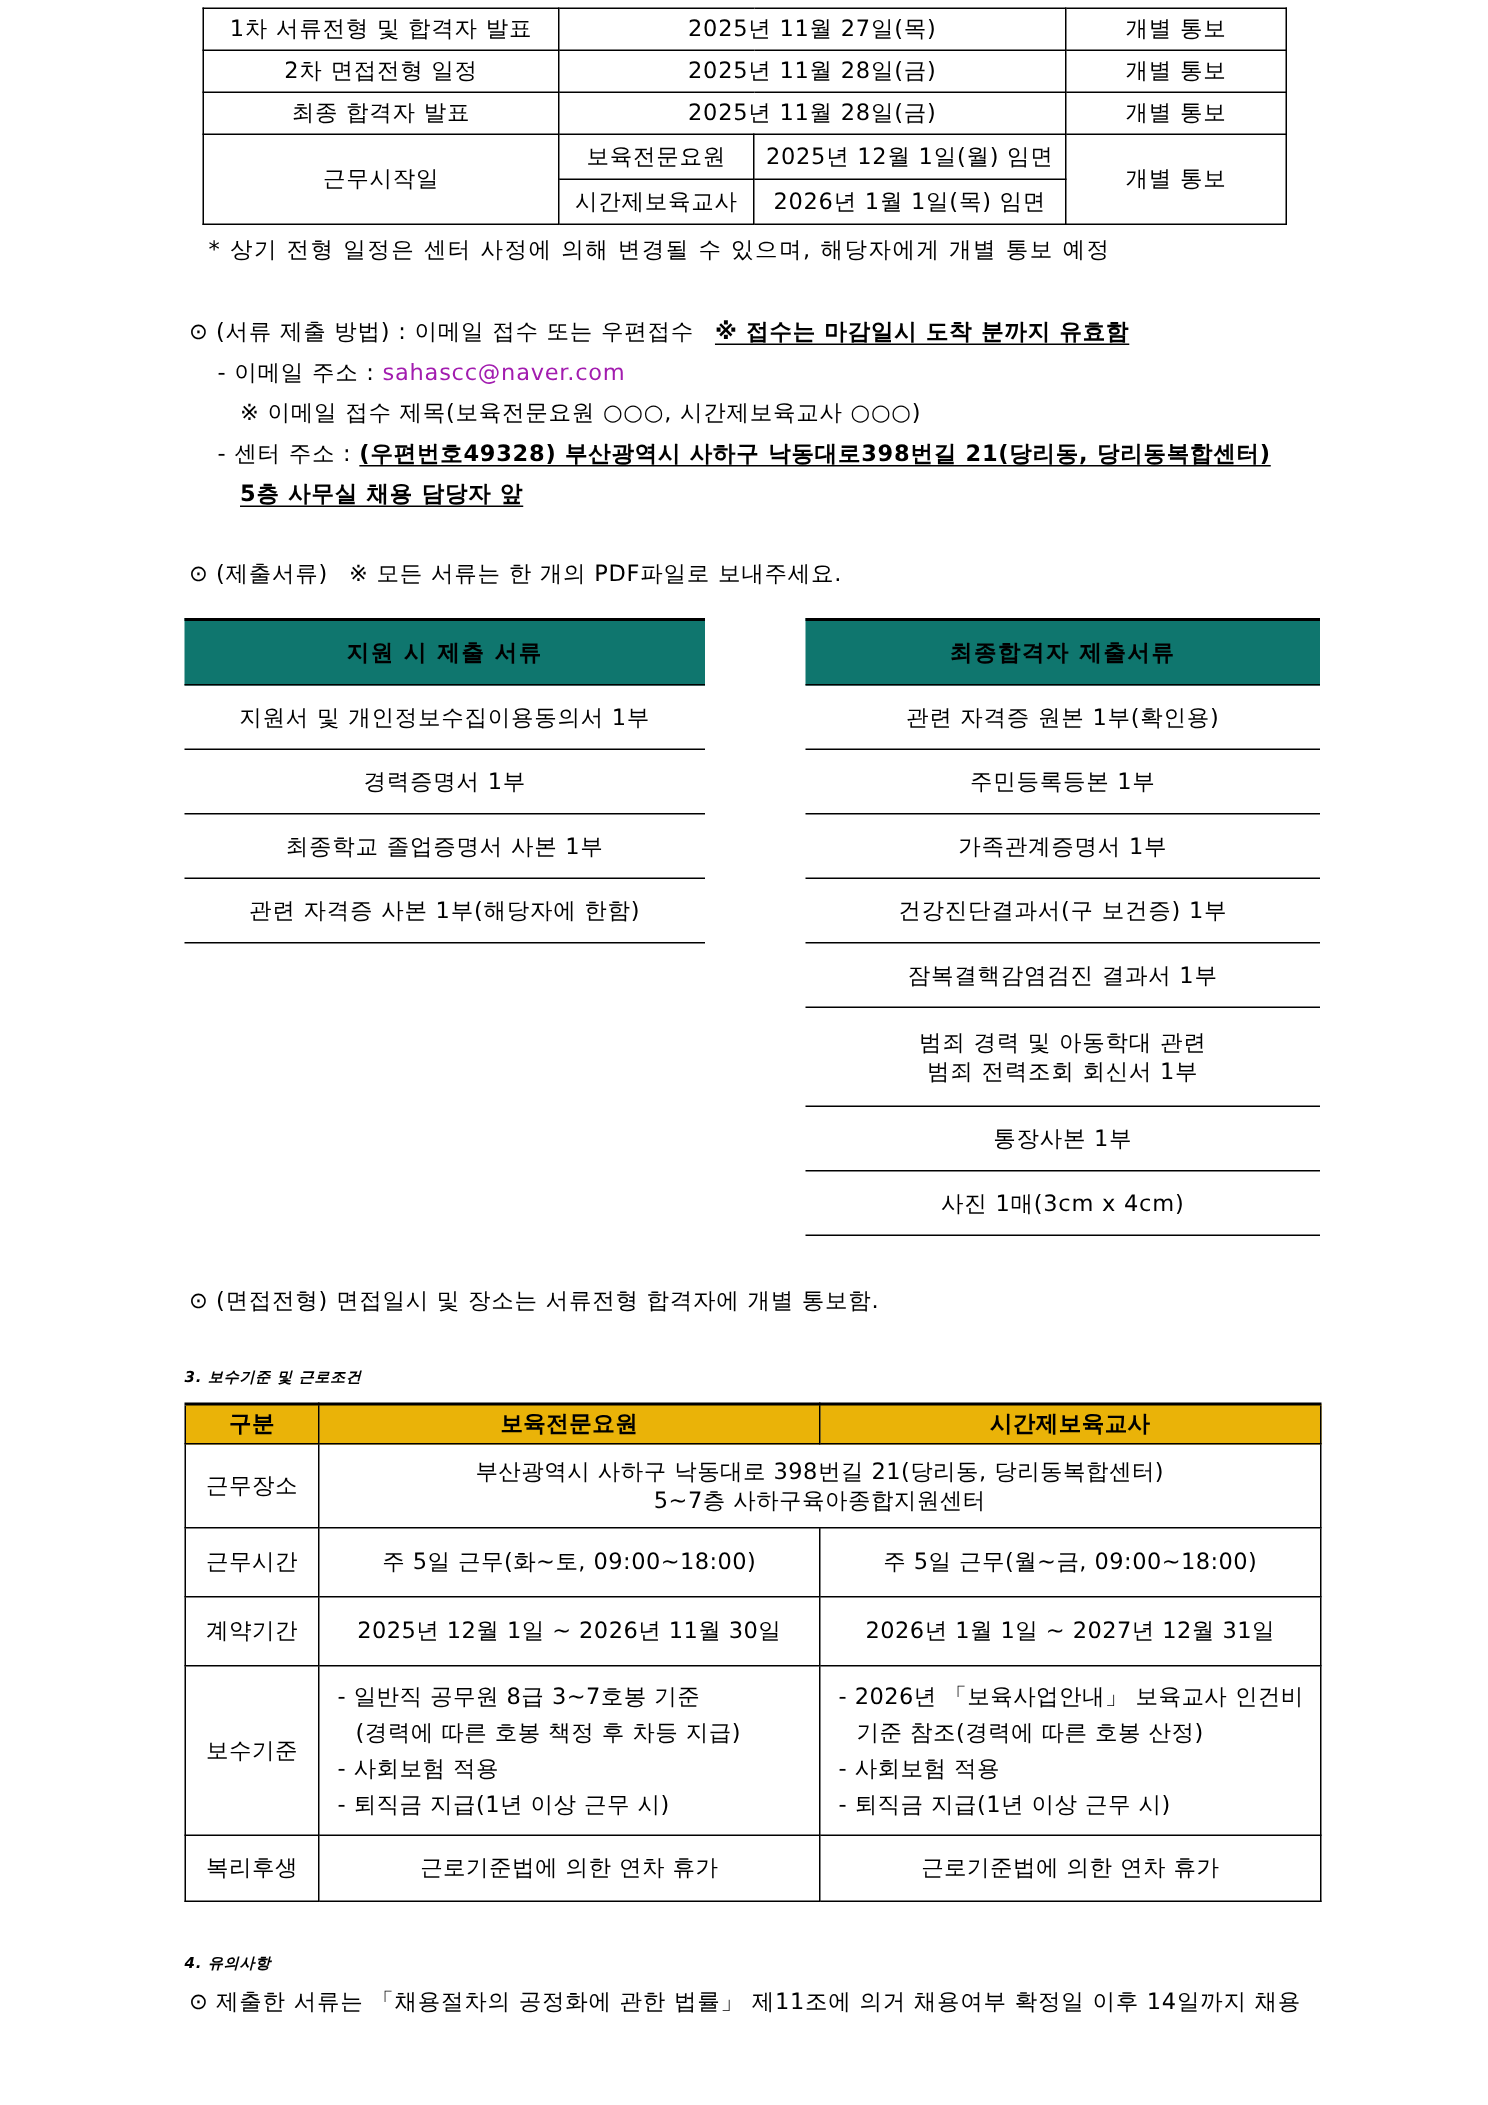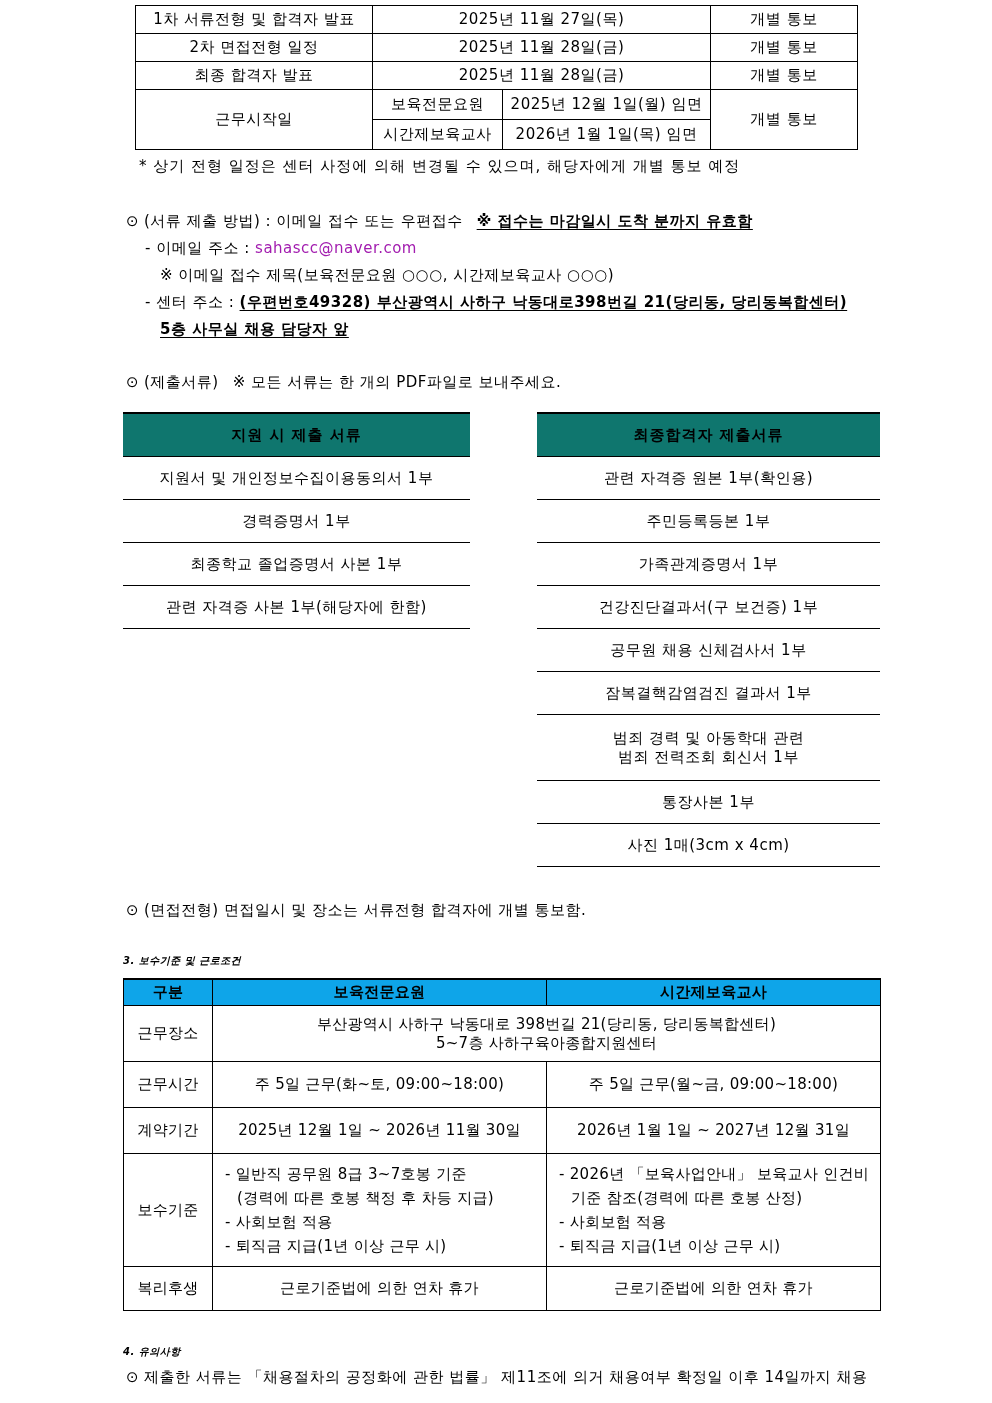--- a/index.html
+++ b/index.html
@@ -53,21 +53,21 @@
 
   
   .sec-title { font-weight:bold; font-size:10px; margin:30px 0 0 0; letter-spacing:0.5px;font-style:italic; }
 
   
   .pay { width:757px; margin-top:10px; border-top:2px solid #000; }
   .pay td {
     border:1.5px solid #000; vertical-align:middle; text-align:center;
     padding:3px 4px; letter-spacing:0.3px;
   }
-  .pay tr.head td { background:#0ea5e9; font-weight:bold; height:22px; }
+  .pay tr.head td { background:#eab308; font-weight:bold; height:22px; }
   .pay td.label { height:44px; }
   .pay td.lines { text-align:left; padding:8px 6px 8px 12px; }
   .pay .pline { line-height:24px; }
   .pay .pline.cont { padding-left:12px; }
   .row-workplace td { height:56px; }
   .row-hours td { height:46px; }
   .row-period td { height:46px; }
   .row-welfare td { height:44px; }
 
   .s4 { margin-top:34px; }
@@ -148,21 +148,20 @@
           <div class="docs-item">경력증명서 1부</div>
           <div class="docs-item">최종학교 졸업증명서 사본 1부</div>
           <div class="docs-item">관련 자격증 사본 1부(해당자에 한함)</div>
         </div>
         <div class="docs-col right">
           <div class="docs-header">최종합격자 제출서류</div>
           <div class="docs-item">관련 자격증 원본 1부(확인용)</div>
           <div class="docs-item">주민등록등본 1부</div>
           <div class="docs-item">가족관계증명서 1부</div>
           <div class="docs-item">건강진단결과서(구 보건증) 1부</div>
-          <div class="docs-item">공무원 채용 신체검사서 1부</div>
           <div class="docs-item">잠복결핵감염검진 결과서 1부</div>
           <div class="docs-item tall pre">범죄 경력 및 아동학대 관련
 범죄 전력조회 회신서 1부</div>
           <div class="docs-item">통장사본 1부</div>
           <div class="docs-item">사진 1매(3cm x 4cm)</div>
         </div>
       </div>
     </div>
 
     <div class="tblock" style="margin-top:30px;">

